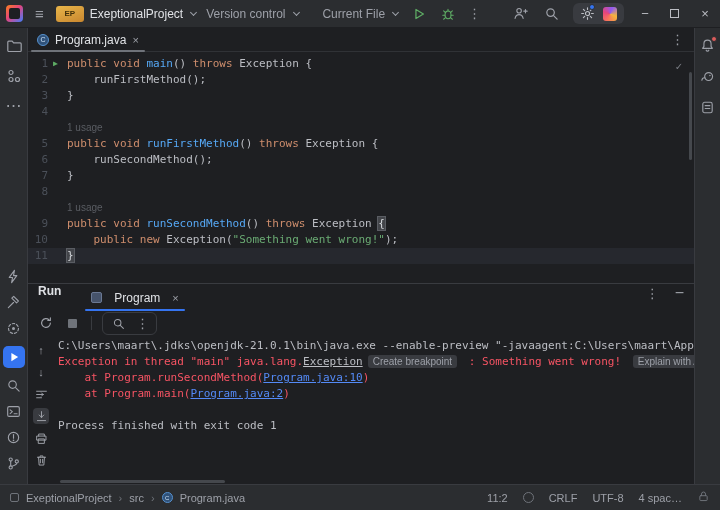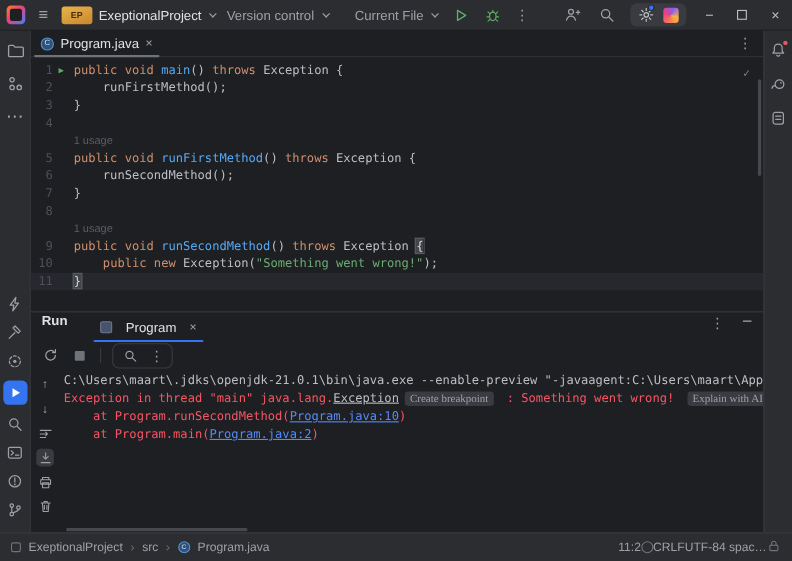--- a/index.html
+++ b/index.html
@@ -107,33 +107,33 @@
   .congut .tool-icn { width:16px; height:16px; }
   .congut .sel { background:#393B40; border-radius:4px; }
   .contxt { flex:1; min-width:0; overflow:hidden; padding:3px 0 0 4px;
     font-family:"DejaVu Sans Mono",monospace; font-size:11px; }
   .conrow { min-height:16px; line-height:16px; white-space:pre; }
   .ck-out { color:#BCBEC4; }
   .ck-err { color:#F75464; }
   .ck-errlink { color:#BCBEC4; text-decoration:underline; cursor:pointer; }
   .ck-link { color:#548AF7; text-decoration:underline; cursor:pointer; }
   .ck-badge, .ck-badgeai { background:#393B40; color:#9DA0A8; border-radius:3px; padding:1px 5px;
-    margin:0 5px; font-size:10px; font-family:Liberation Serif, serif; cursor:pointer; }
+    margin:0 5px; font-size:10px; font-family:Liberation Sans, sans-serif; cursor:pointer; }
   .ck-badgeai::after { content:""; display:inline-block; width:8px; height:8px; margin-left:5px;
     border-radius:2px; vertical-align:-1px;
     background:conic-gradient(from 200deg,#f9735b,#e4447d,#8f5bf4,#f4b63d,#f9735b); }
   .h-scroll { position:absolute; bottom:1px; left:32px; width:165px; height:3px; background:#45484D; border-radius:2px; }
 
   
   .statusbar { height:26px; flex:none; display:flex; align-items:center; padding:0 10px; gap:7px;
     background:#2B2D30; border-top:1px solid #393B40; font-size:11px; color:#9DA0A8; }
   .sb-sq { width:9px; height:9px; border:1.2px solid #6F737A; border-radius:2px; cursor:pointer; }
   .crumb { cursor:pointer; }
   .sb-sep { color:#6F737A; }
-  .sb-right { margin-left:auto; display:flex; align-items:center; }
+  .sb-right { margin-left:auto; display:flex; align-items:center; gap:15px; }
   .sb-item { cursor:pointer; }
   .ring { width:11px; height:11px; border:1.3px solid #6F737A; border-radius:50%; cursor:pointer; }
   .sb-right svg { stroke:#6F737A; fill:none; stroke-width:1.2; stroke-linecap:round; }
   .crumb-cls { width:11px; height:11px; font-size:6px; }
 </style>
 </head>
 <body>
 
 <div class="window">
 
@@ -370,20 +370,21 @@
                   <path d="M3 4h10M6.2 4V2.4h3.6V4M4.4 4l.7 9.6h5.8l.7-9.6M6.6 6.5v4.4M9.4 6.5v4.4"></path>
                 </svg>
             </span>
           </div>
           <div class="contxt">
               <div class="conrow"><span class="ck-out">C:\Users\maart\.jdks\openjdk-21.0.1\bin\java.exe --enable-preview "-javaagent:C:\Users\maart\AppData\Local\Pr</span></div>
               <div class="conrow"><span class="ck-err">Exception in thread "main" java.lang.</span><span class="ck-errlink">Exception</span><span class="ck-badge">Create breakpoint</span><span class="ck-err"> : Something went wrong! </span><span class="ck-badgeai">Explain with AI</span></div>
               <div class="conrow"><span class="ck-err">    at Program.runSecondMethod(</span><span class="ck-link">Program.java:10</span><span class="ck-err">)</span></div>
               <div class="conrow"><span class="ck-err">    at Program.main(</span><span class="ck-link">Program.java:2</span><span class="ck-err">)</span></div>
               <div class="conrow"></div>
+              <div class="conrow"><span class="ck-out">Process finished with exit code 1</span></div>
             </div>
           <span class="h-scroll"></span>
         </div>
       </section>
     </main>
 
     <nav class="rightbar">
       <span class="tool-icn">
         <svg width="15" height="15" viewBox="0 0 16 16">
             <path d="M8 2.2c-2.3 0-3.8 1.8-3.8 3.8v3L2.8 11h10.4L11.8 9V6c0-2-1.5-3.8-3.8-3.8z"></path>

